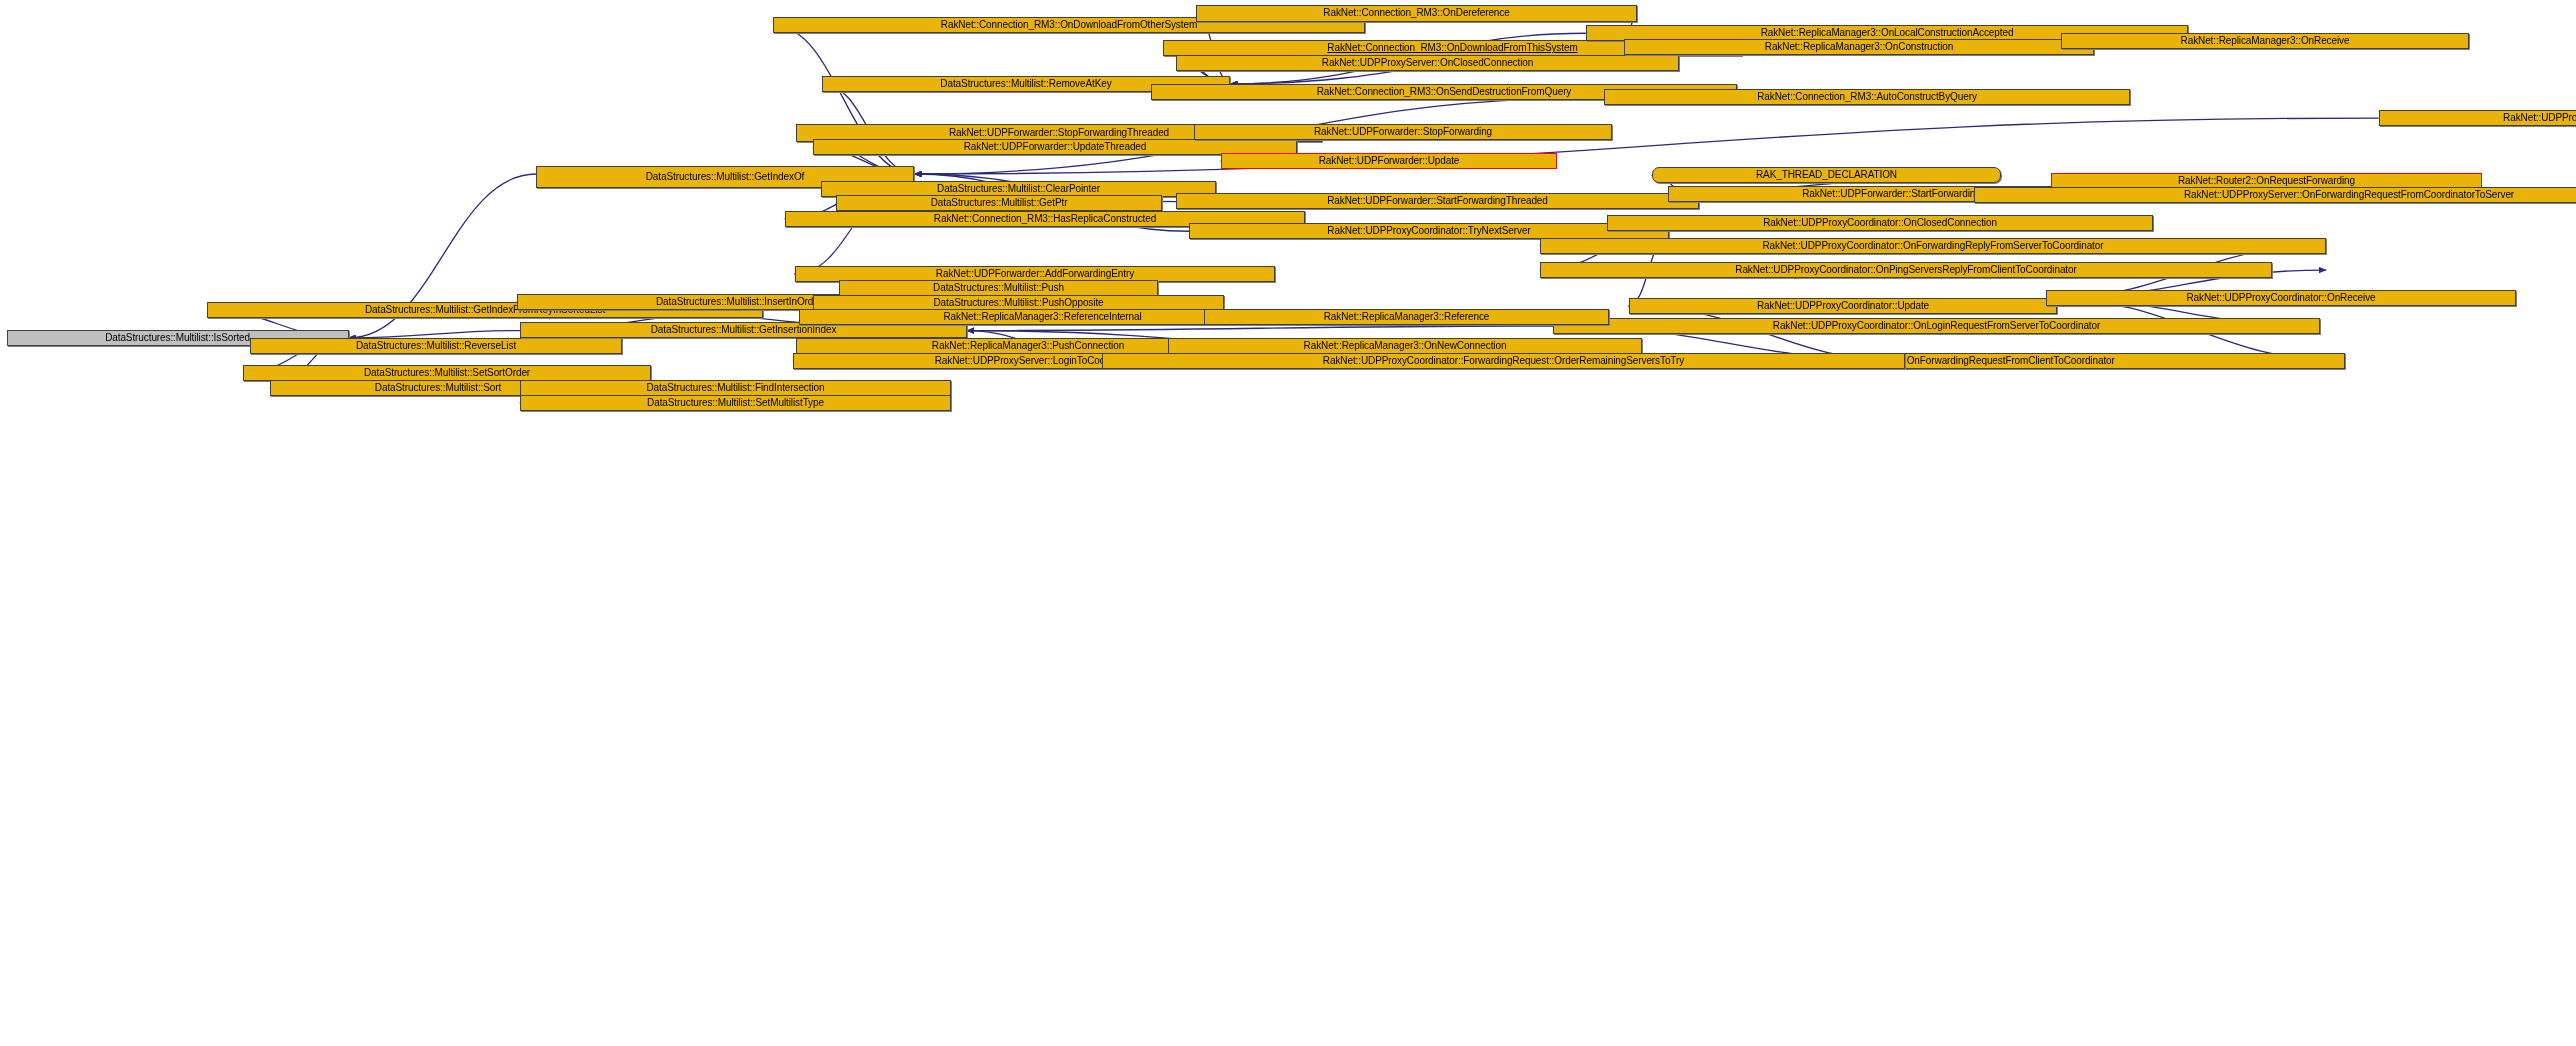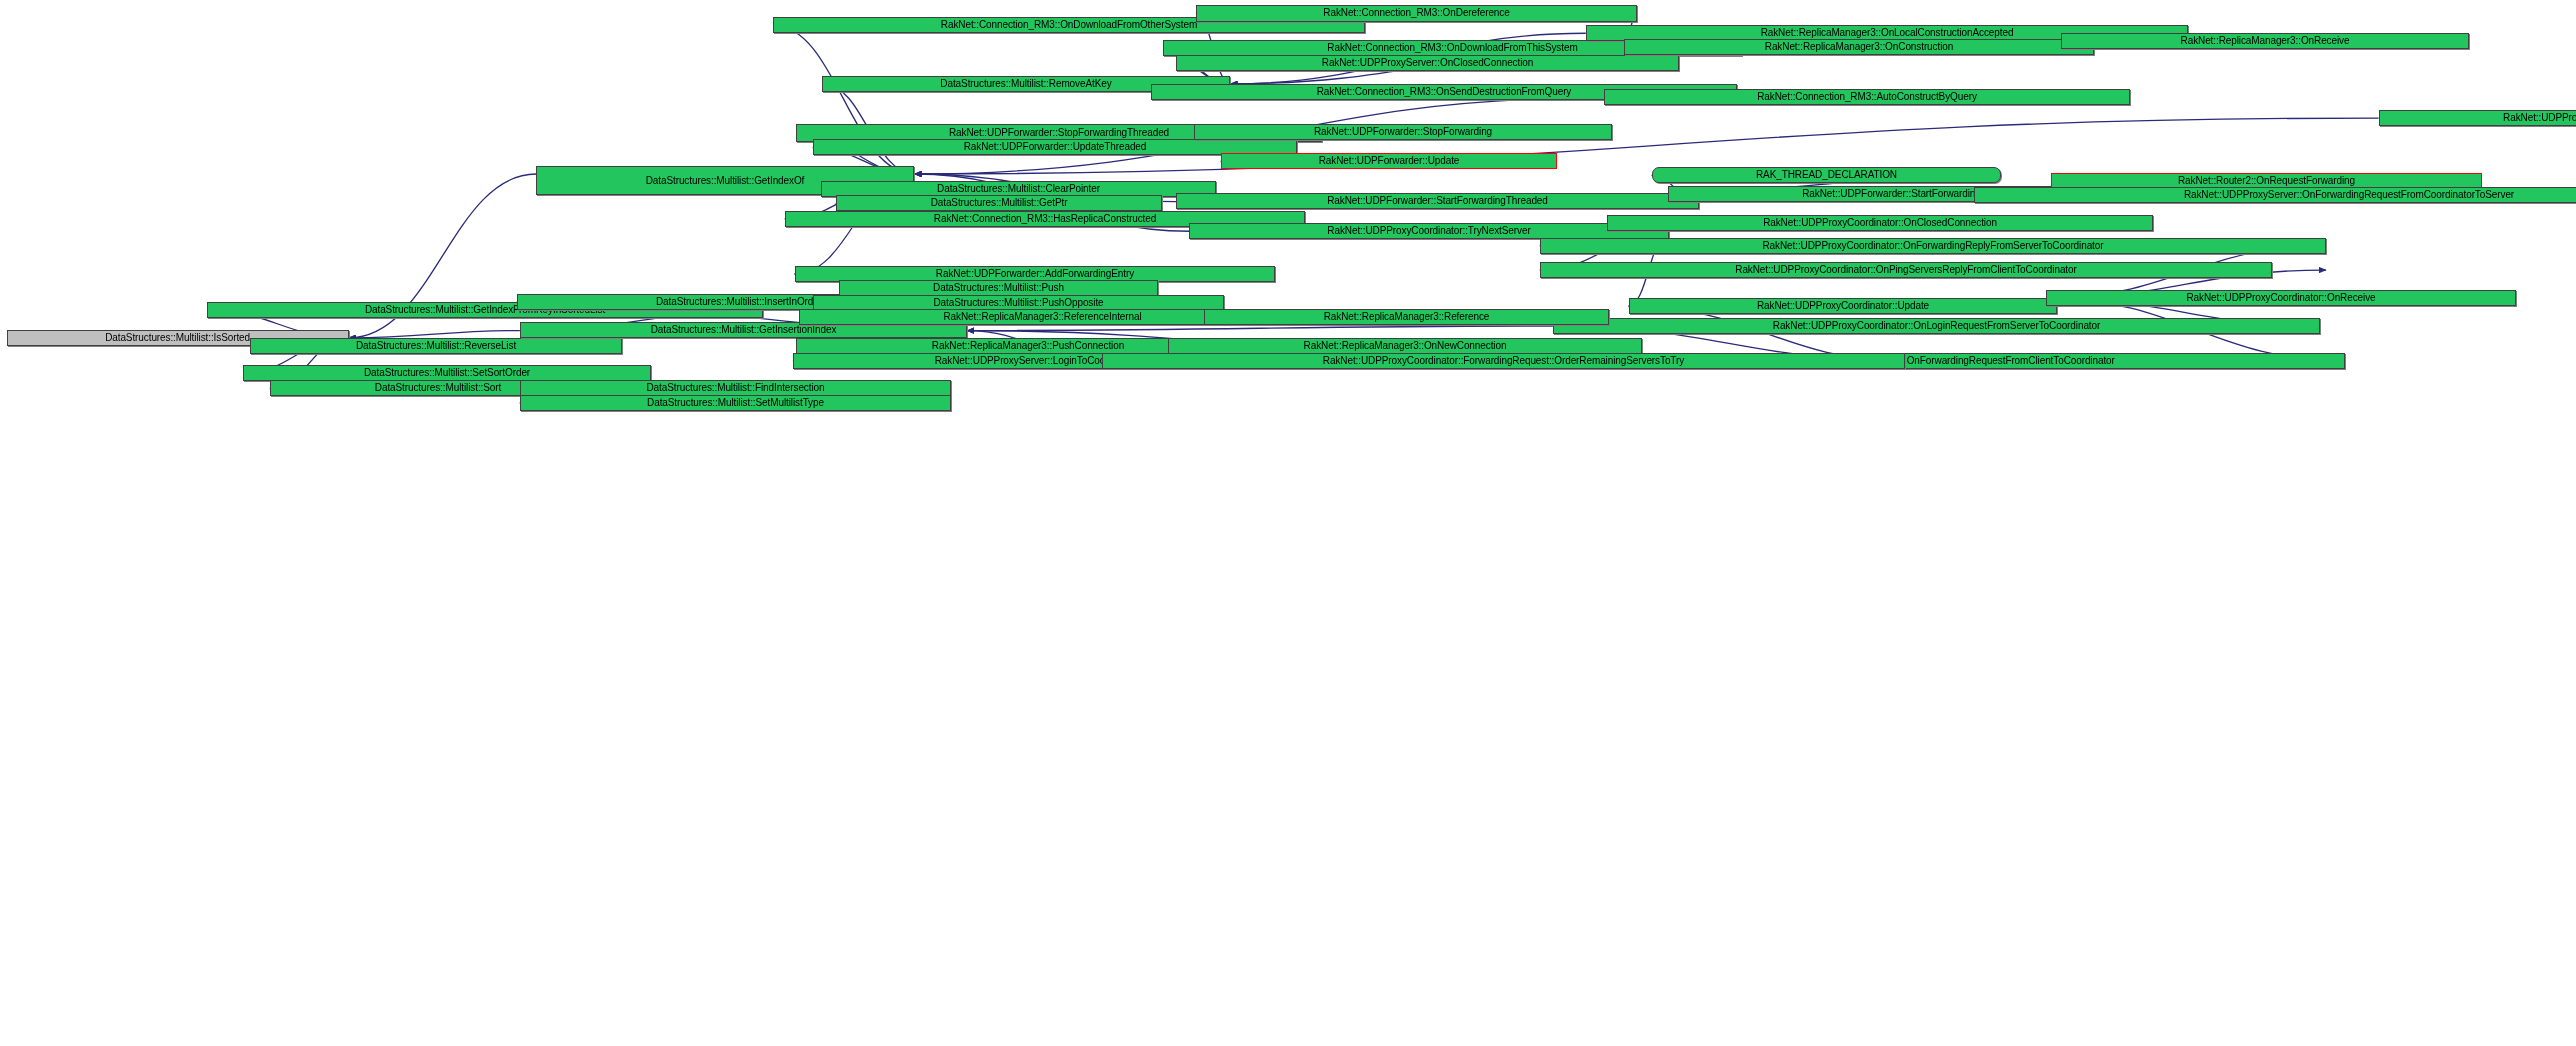--- a/index.html
+++ b/index.html
@@ -14,21 +14,21 @@
   }
   svg.edges{
     position:absolute;
     left:0; top:0;
     width:2576px; height:1046px;
     pointer-events:none;
   }
   .node{
     position:absolute;
     box-sizing:border-box;
-    background:#22c55e;
+    background:#eab308;
     border:0.7px solid #404040;
     box-shadow:1px 1px 0 0 #808080;
     display:flex;
     align-items:center;
     justify-content:center;
     white-space:nowrap;
     color:#000000;
     font-size:10px;
     line-height:1;
     letter-spacing:-0.1px;
@@ -126,36 +126,36 @@
   <div id="node-layer">
       <div class="node root" style="left: 6.6px; top: 330px; width: 342px; height: 16.4px;">DataStructures::Multilist::IsSorted</div>
       <div class="node" style="left: 250px; top: 338px; width: 372px; height: 16.4px;">DataStructures::Multilist::ReverseList</div>
       <div class="node" style="left: 207px; top: 302px; width: 556px; height: 16.4px;">DataStructures::Multilist::GetIndexFromKeyInSortedList</div>
       <div class="node" style="left: 243px; top: 365px; width: 408px; height: 16.4px;">DataStructures::Multilist::SetSortOrder</div>
       <div class="node" style="left: 270px; top: 380px; width: 336px; height: 16.4px;">DataStructures::Multilist::Sort</div>
       <div class="node" style="left: 520px; top: 380px; width: 431px; height: 16.4px;">DataStructures::Multilist::FindIntersection</div>
       <div class="node" style="left: 520px; top: 395px; width: 431px; height: 16.4px;">DataStructures::Multilist::SetMultilistType</div>
       <div class="node" style="left: 517px; top: 294px; width: 470px; height: 16.4px;">DataStructures::Multilist::InsertInOrderedList</div>
       <div class="node" style="left: 520px; top: 322px; width: 447px; height: 16.4px;">DataStructures::Multilist::GetInsertionIndex</div>
-      <div class="node" style="left: 536px; top: 166px; width: 378px; height: 29px;">DataStructures::Multilist::GetIndexOf</div>
+      <div class="node" style="left: 536px; top: 166px; width: 378px; height: 22px;">DataStructures::Multilist::GetIndexOf</div>
       <div class="node" style="left: 821px; top: 181px; width: 395px; height: 16.4px;">DataStructures::Multilist::ClearPointer</div>
       <div class="node" style="left: 836px; top: 195px; width: 326px; height: 16.4px;">DataStructures::Multilist::GetPtr</div>
       <div class="node" style="left: 785px; top: 211px; width: 520px; height: 16.4px;">RakNet::Connection_RM3::HasReplicaConstructed</div>
       <div class="node" style="left: 795px; top: 266px; width: 480px; height: 16.4px;">RakNet::UDPForwarder::AddForwardingEntry</div>
       <div class="node" style="left: 839px; top: 280px; width: 319px; height: 16.4px;">DataStructures::Multilist::Push</div>
       <div class="node" style="left: 813px; top: 295px; width: 411px; height: 16.4px;">DataStructures::Multilist::PushOpposite</div>
       <div class="node" style="left: 799px; top: 309px; width: 487px; height: 16.4px;">RakNet::ReplicaManager3::ReferenceInternal</div>
       <div class="node" style="left: 796px; top: 338px; width: 464px; height: 16.4px;">RakNet::ReplicaManager3::PushConnection</div>
       <div class="node" style="left: 793px; top: 353px; width: 487px; height: 16.4px;">RakNet::UDPProxyServer::LoginToCoordinator</div>
       <div class="node" style="left: 822px; top: 76px; width: 408px; height: 16.4px;">DataStructures::Multilist::RemoveAtKey</div>
       <div class="node" style="left: 796px; top: 124px; width: 526px; height: 18px;">RakNet::UDPForwarder::StopForwardingThreaded</div>
       <div class="node" style="left: 813px; top: 139px; width: 484px; height: 16.4px;">RakNet::UDPForwarder::UpdateThreaded</div>
       <div class="node" style="left: 773px; top: 17px; width: 592px; height: 16.4px;">RakNet::Connection_RM3::OnDownloadFromOtherSystem</div>
       <div class="node" style="left: 1196px; top: 5.3px; width: 441px; height: 16.4px;">RakNet::Connection_RM3::OnDereference</div>
-      <div class="node" style="left: 1163px; top: 40px; width: 579px; height: 16.4px;">RakNet::Connection_RM3::OnDownloadFromThisSystem</div>
+      <div class="node" style="left: 1163px; top: 40px; width: 579px; height: 16.4px; text-decoration: underline;">RakNet::Connection_RM3::OnDownloadFromThisSystem</div>
       <div class="node" style="left: 1176px; top: 55px; width: 503px; height: 16.4px;">RakNet::UDPProxyServer::OnClosedConnection</div>
       <div class="node" style="left: 1151px; top: 84px; width: 586px; height: 16.4px;">RakNet::Connection_RM3::OnSendDestructionFromQuery</div>
       <div class="node" style="left: 1194px; top: 124px; width: 418px; height: 16.4px;">RakNet::UDPForwarder::StopForwarding</div>
       <div class="node warn" style="left: 1221px; top: 153px; width: 336px; height: 16.4px;">RakNet::UDPForwarder::Update</div>
       <div class="node" style="left: 1176px; top: 193px; width: 523px; height: 16.4px;">RakNet::UDPForwarder::StartForwardingThreaded</div>
       <div class="node" style="left: 1189px; top: 223px; width: 480px; height: 16.4px;">RakNet::UDPProxyCoordinator::TryNextServer</div>
       <div class="node" style="left: 1604px; top: 89px; width: 526px; height: 16.4px;">RakNet::Connection_RM3::AutoConstructByQuery</div>
       <div class="node" style="left: 1652px; top: 167px; width: 349px; height: 16.4px; border-radius: 7px;">RAK_THREAD_DECLARATION</div>
       <div class="node" style="left: 1632px; top: 186px; width: 447px; height: 16.4px; margin-left: 36px;">RakNet::UDPForwarder::StartForwarding</div>
       <div class="node" style="left: 1607px; top: 215px; width: 546px; height: 16.4px;">RakNet::UDPProxyCoordinator::OnClosedConnection</div>

